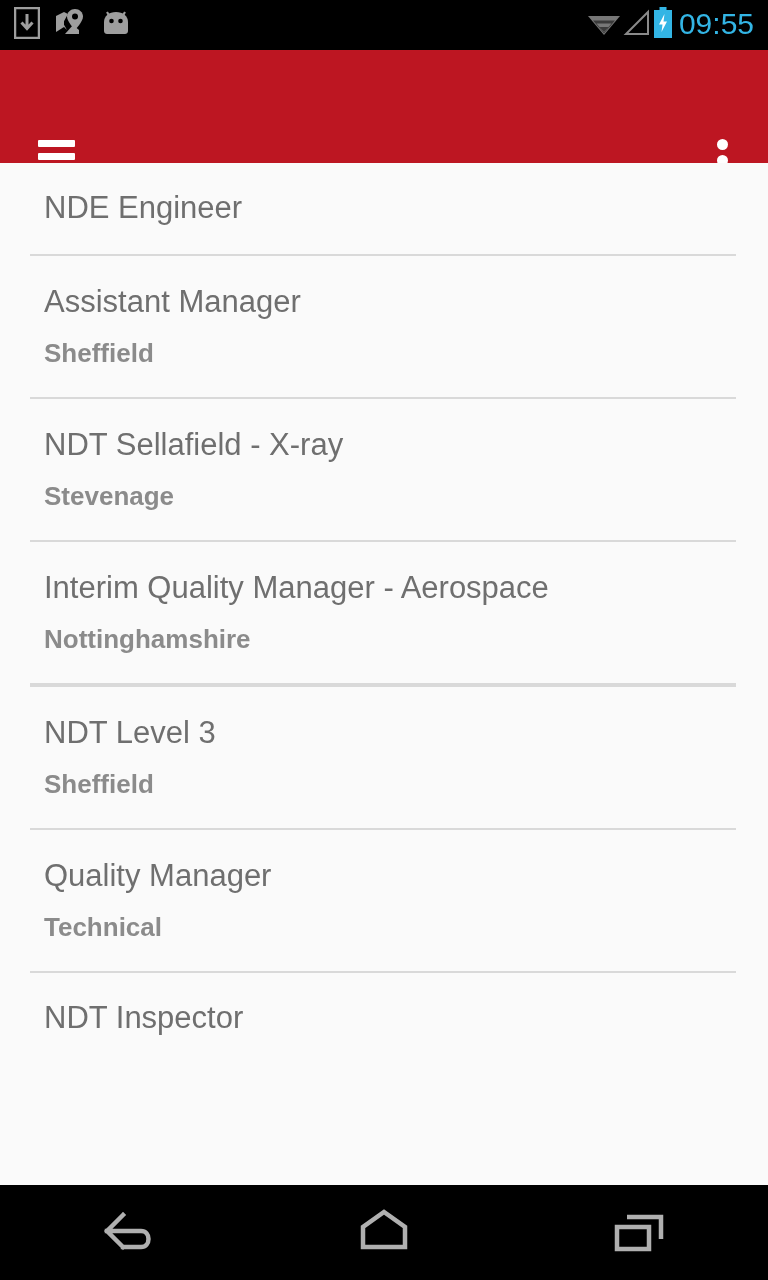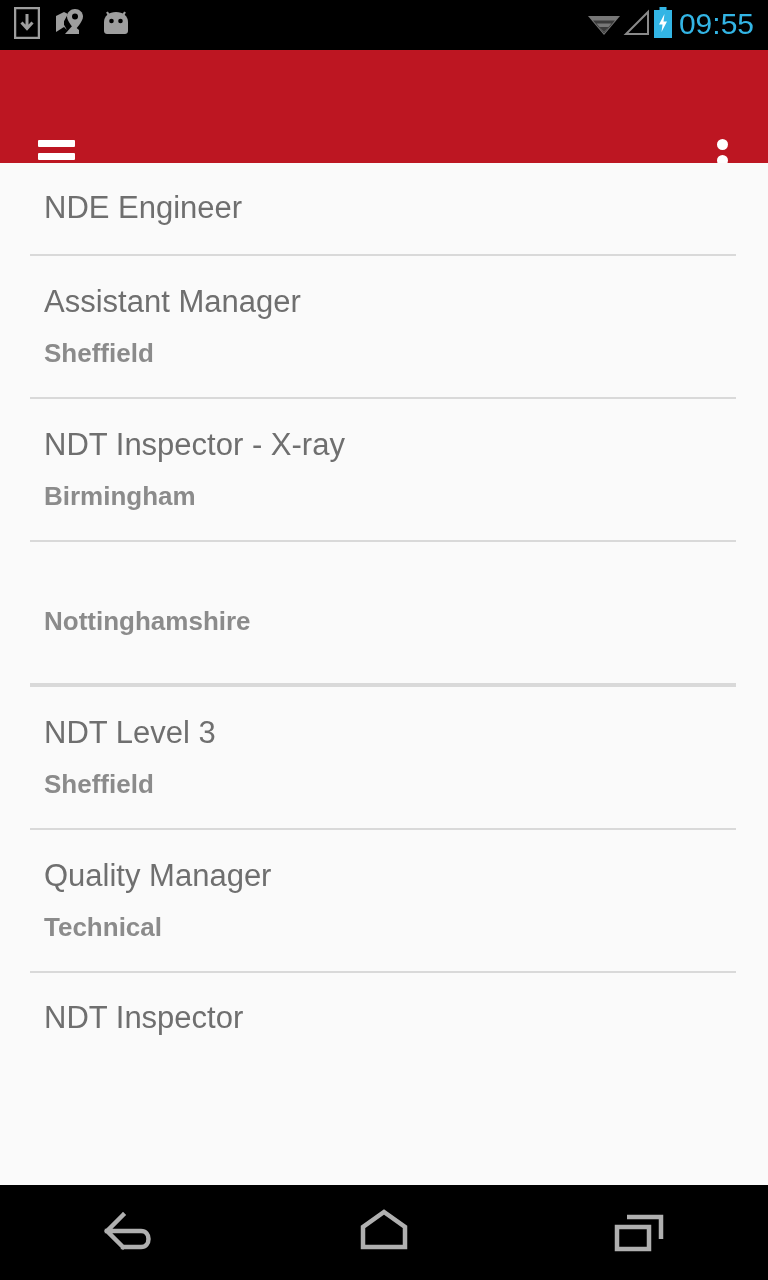--- a/index.html
+++ b/index.html
@@ -164,25 +164,26 @@
       <div class="job-item no-sub">
         <div class="job-title">NDE Engineer</div>
       </div>
       <div class="divider"></div>
       <div class="job-item with-sub">
         <div class="job-title">Assistant Manager</div>
         <div class="job-location">Sheffield</div>
       </div>
       <div class="divider"></div>
       <div class="job-item with-sub">
-        <div class="job-title">NDT Inspector - X-ray</div>
-        <div class="job-location">Birmingham</div>
-      </div>
-      <div class="divider"></div>
-      <div class="job-item with-sub">
+        <div class="job-title">NDT Sellafield - X-ray</div>
+        <div class="job-location">Stevenage</div>
+      </div>
+      <div class="divider"></div>
+      <div class="job-item with-sub">
+        <div class="job-title">Interim Quality Manager - Aerospace</div>
         <div class="job-location">Nottinghamshire</div>
       </div>
       <div class="divider"></div>
       <div class="divider"></div>
       <div class="job-item with-sub">
         <div class="job-title">NDT Level 3</div>
         <div class="job-location">Sheffield</div>
       </div>
       <div class="divider"></div>
       <div class="job-item with-sub">

